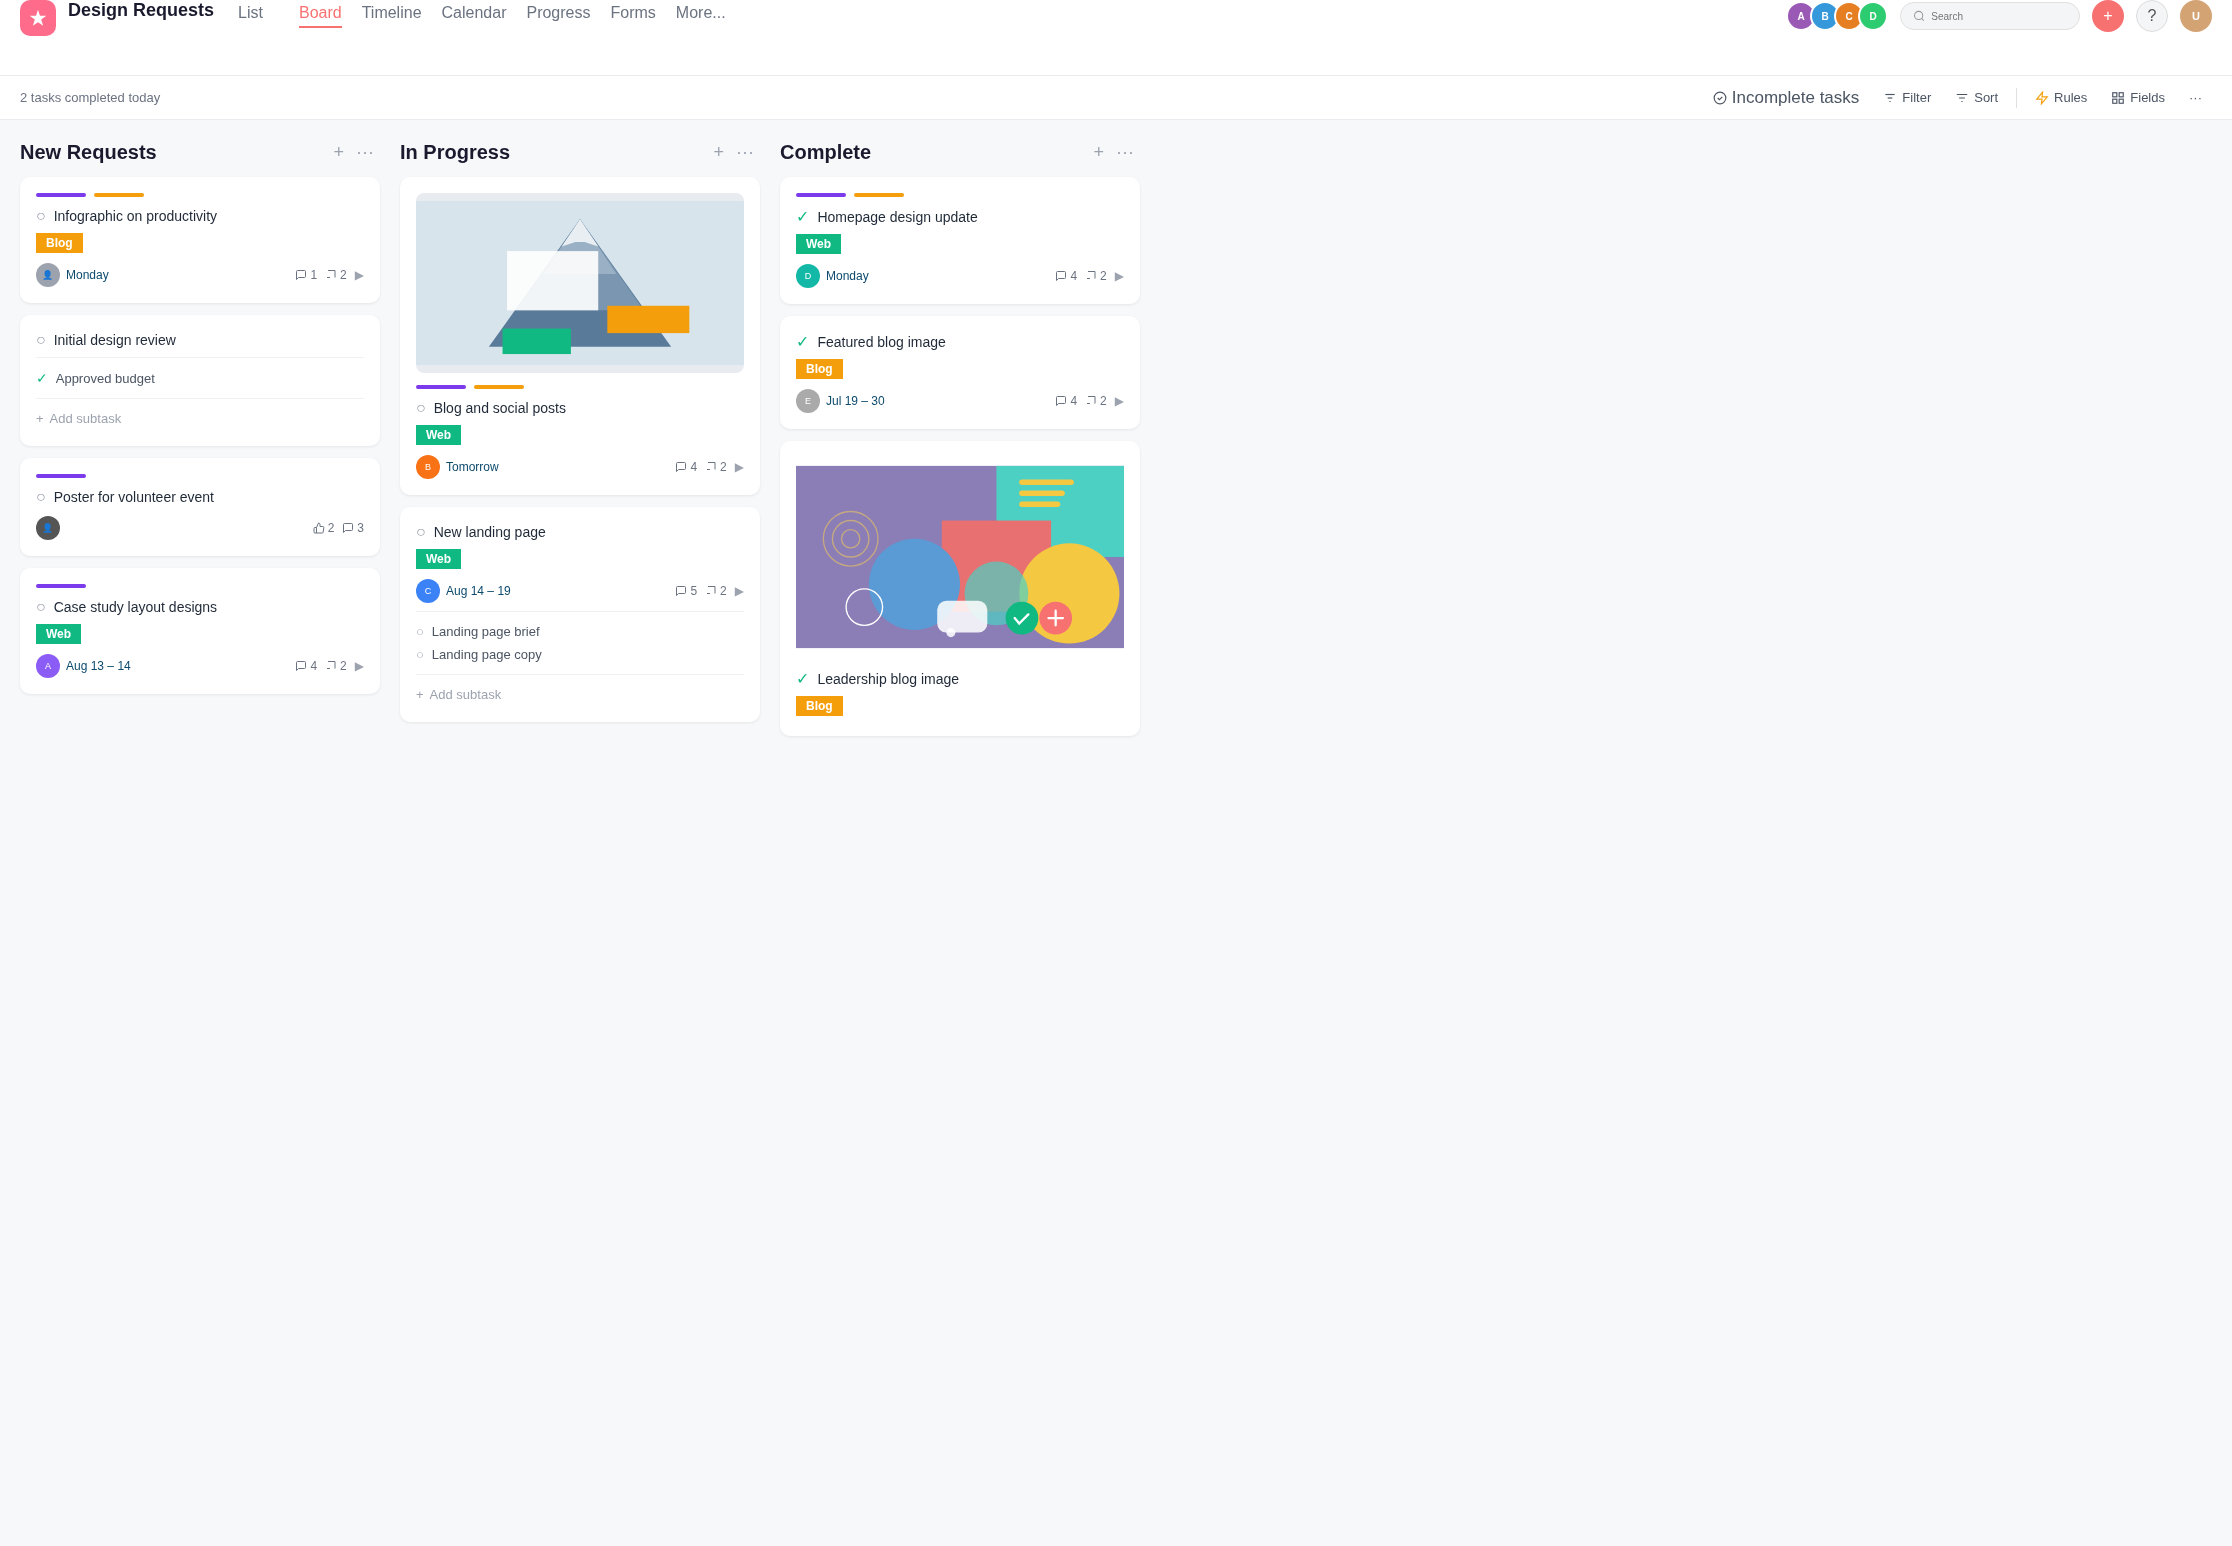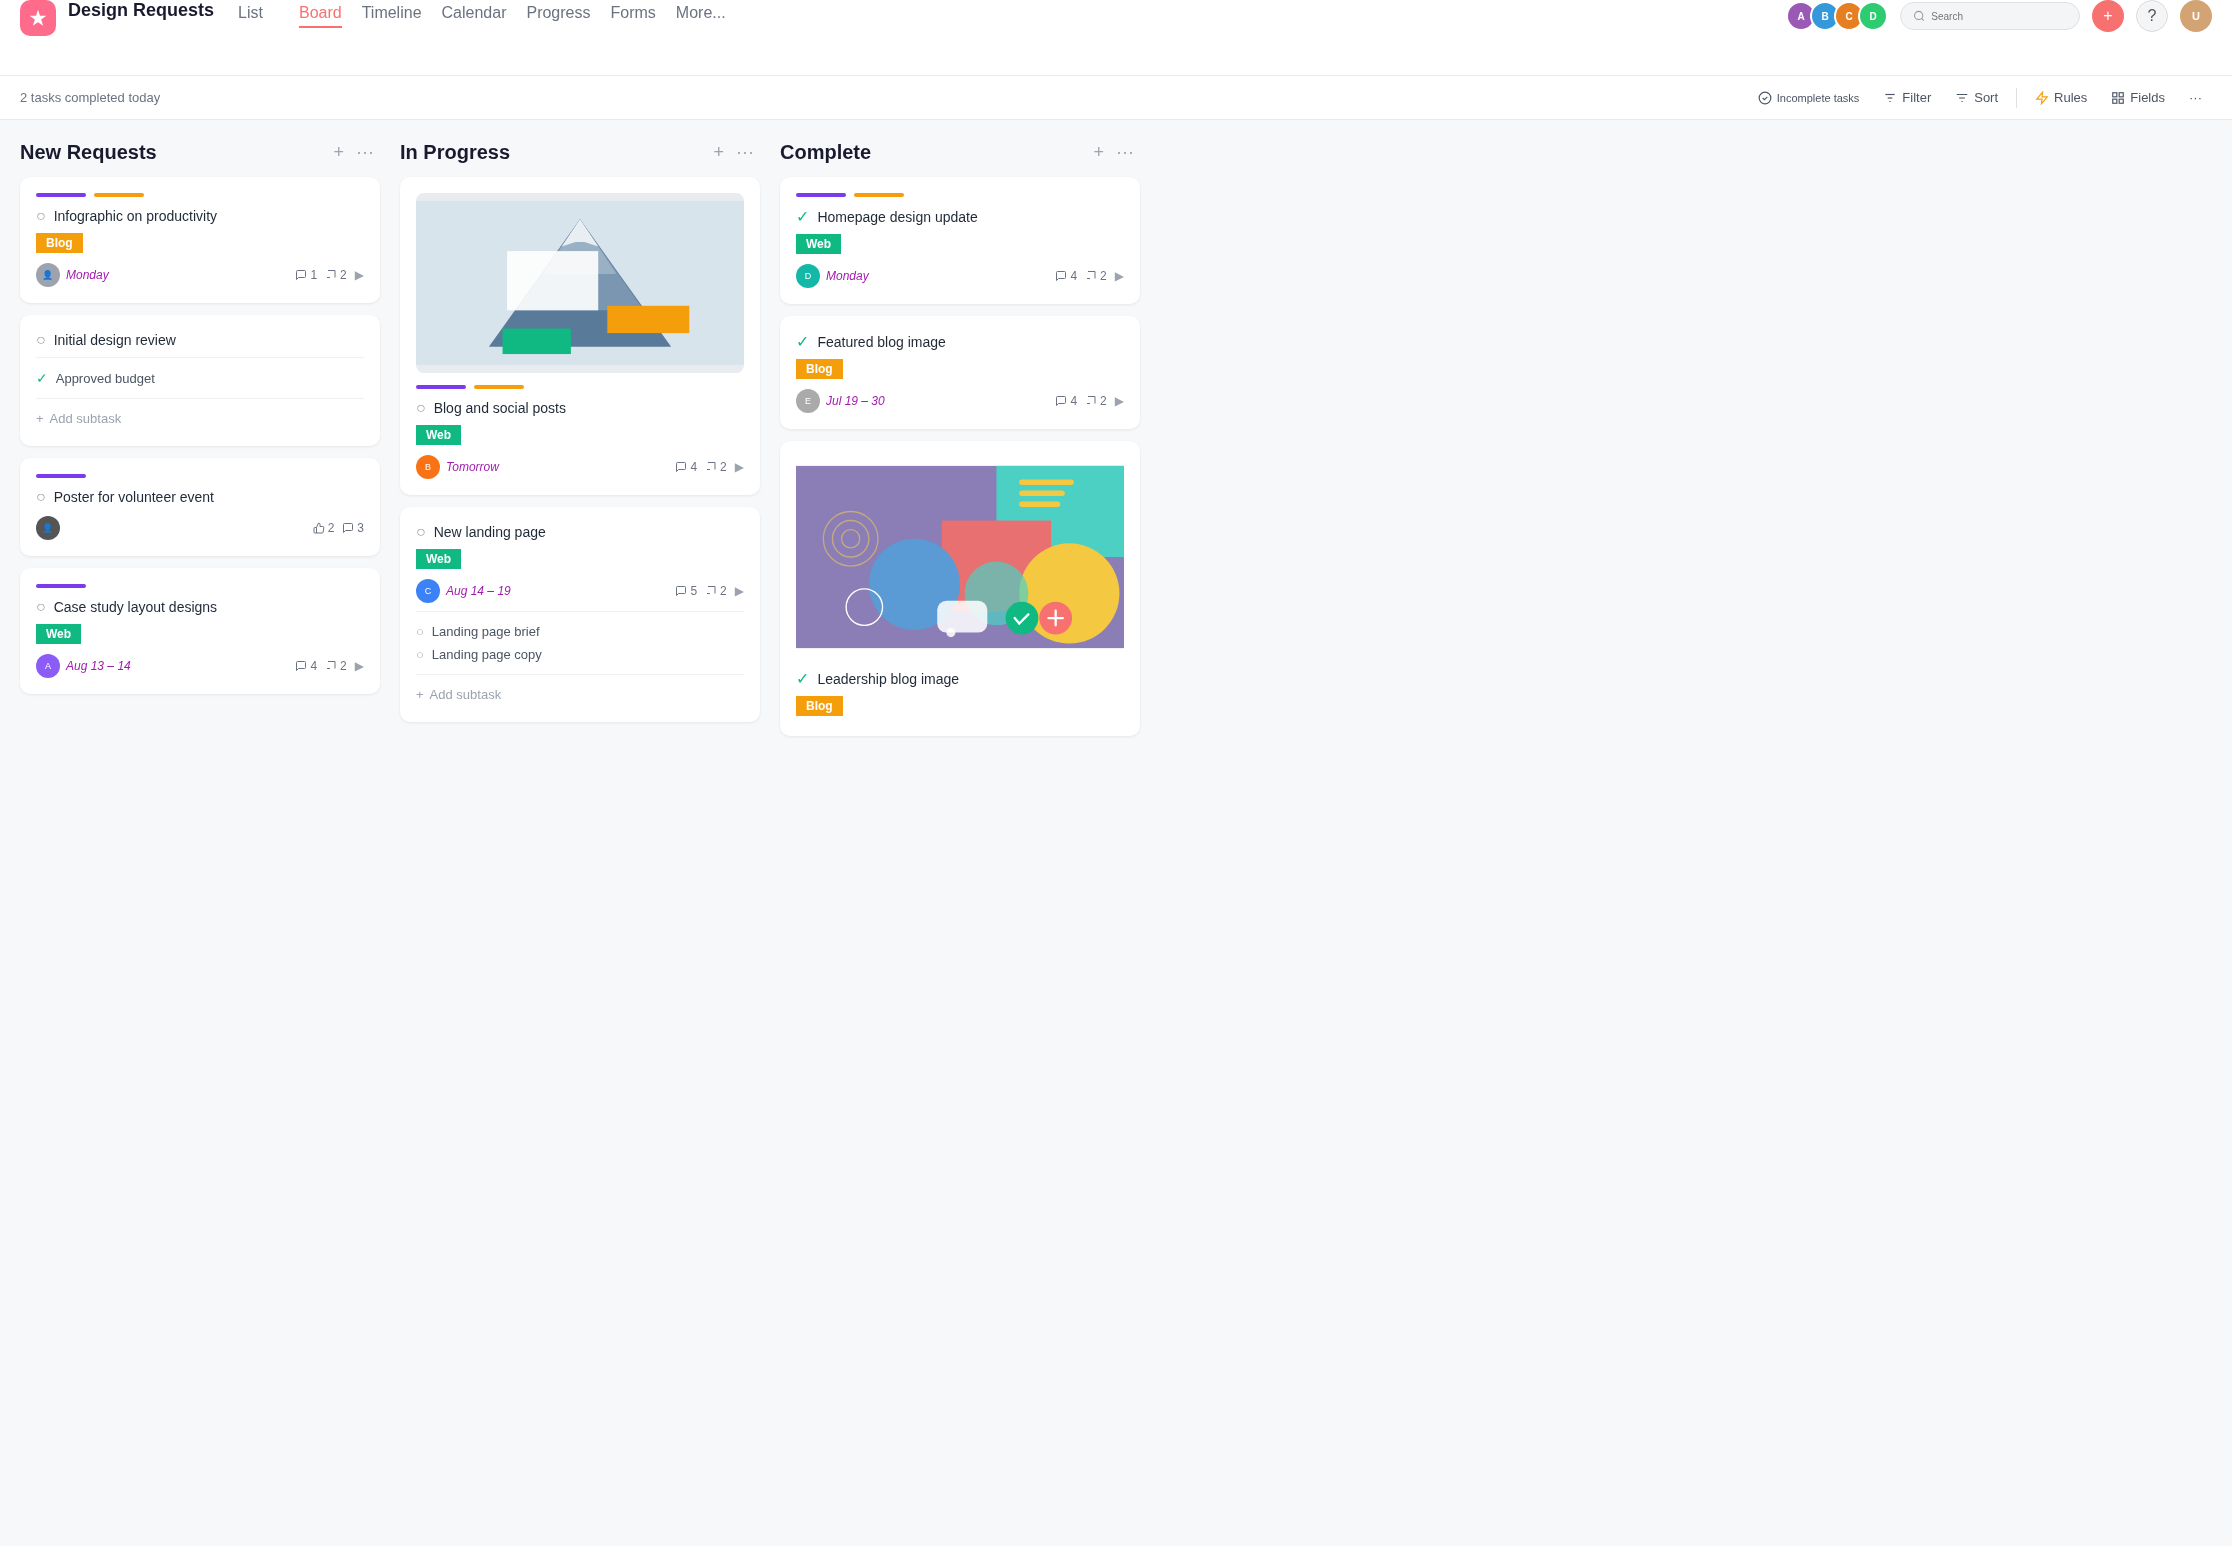--- a/index.html
+++ b/index.html
@@ -52,35 +52,35 @@
     .card-title-row { display: flex; align-items: center; gap: 8px; margin-bottom: 8px; }
     .check-icon { color: #9ca3af; font-size: 16px; flex-shrink: 0; }
     .check-icon.done { color: #10b981; }
     .card-title { font-size: 14px; font-weight: 500; color: #1f2937; }
     .tag { display: inline-block; padding: 3px 10px; border-radius: 0; font-size: 12px; font-weight: 600; }
     .tag-blog { background: #f59e0b; color: #fff; }
     .tag-web { background: #10b981; color: #fff; }
     .card-footer { display: flex; align-items: center; gap: 8px; margin-top: 10px; }
     .card-footer-left { display: flex; align-items: center; gap: 6px; flex: 1; }
     .mini-avatar { width: 24px; height: 24px; border-radius: 50%; background: #9b59b6; display: flex; align-items: center; justify-content: center; font-size: 9px; color: #fff; overflow: hidden; }
-    .footer-date { font-size: 12px; color: #a21caf; font-style: italic; }
+    .footer-date { font-size: 12px; color: #0c4a6e; }
     .footer-stats { display: flex; align-items: center; gap: 8px; font-size: 12px; color: #6b7280; }
     .stat { display: flex; align-items: center; gap: 3px; }
     .arrow-btn { color: #9ca3af; background: none; border: none; cursor: pointer; font-size: 12px; }
     .divider { border: none; border-top: 1px solid #f0f0f0; margin: 8px 0; }
     .subtask { display: flex; align-items: center; gap: 8px; padding: 4px 0; }
     .subtask-done { color: #10b981; font-size: 14px; }
     .subtask-text { font-size: 13px; color: #4b5563; }
     .add-subtask { display: flex; align-items: center; gap: 6px; font-size: 13px; color: #9ca3af; cursor: pointer; padding: 4px 0; }
     .card-image { width: 100%; height: 180px; border-radius: 8px; margin-bottom: 12px; overflow: hidden; background: #e8ecf0; }
 
     
     .colorful-img { width: 100%; height: 200px; border-radius: 8px; margin-bottom: 12px; overflow: hidden; position: relative; }
 
-    .incomplete-btn { display: flex; align-items: center; gap: 5px; color: #4b5563; font-size: 11px; padding: 5px 10px; border-radius: 6px; cursor: pointer; border: none; background: none; }
+    .incomplete-btn { display: flex; align-items: center; gap: 5px; color: #4b5563; font-size: 17px; padding: 5px 10px; border-radius: 6px; cursor: pointer; border: none; background: none; }
 
     .mini-av-blue { background: #3b82f6; }
     .mini-av-orange { background: #f97316; }
     .mini-av-gray { background: #9ca3af; }
     .mini-av-purple { background: #8b5cf6; }
     .mini-av-teal { background: #14b8a6; }
   </style>
 </head>
 <body>
 

